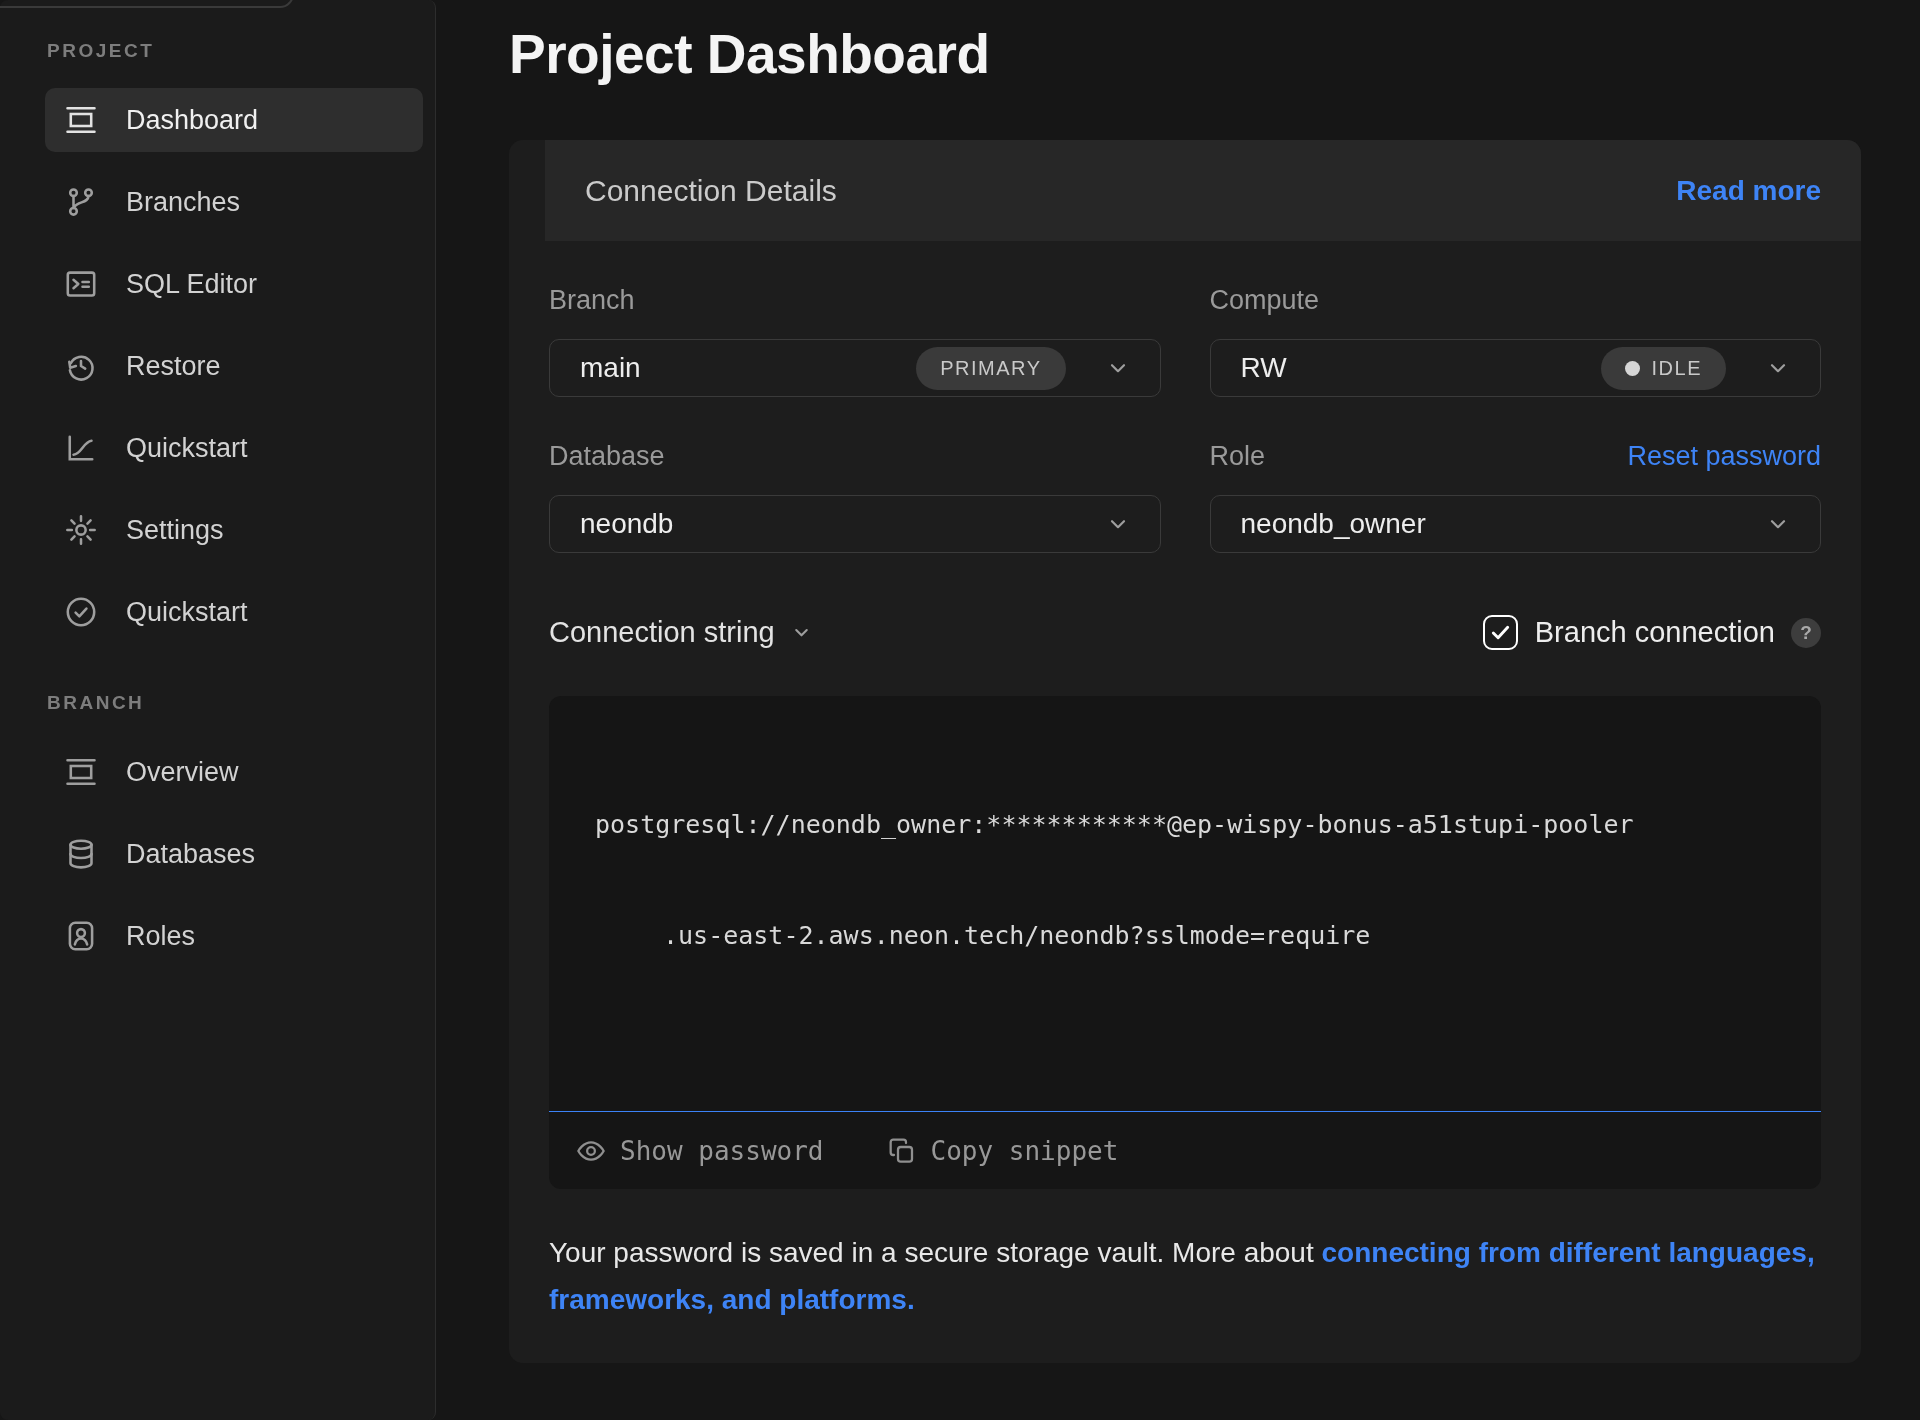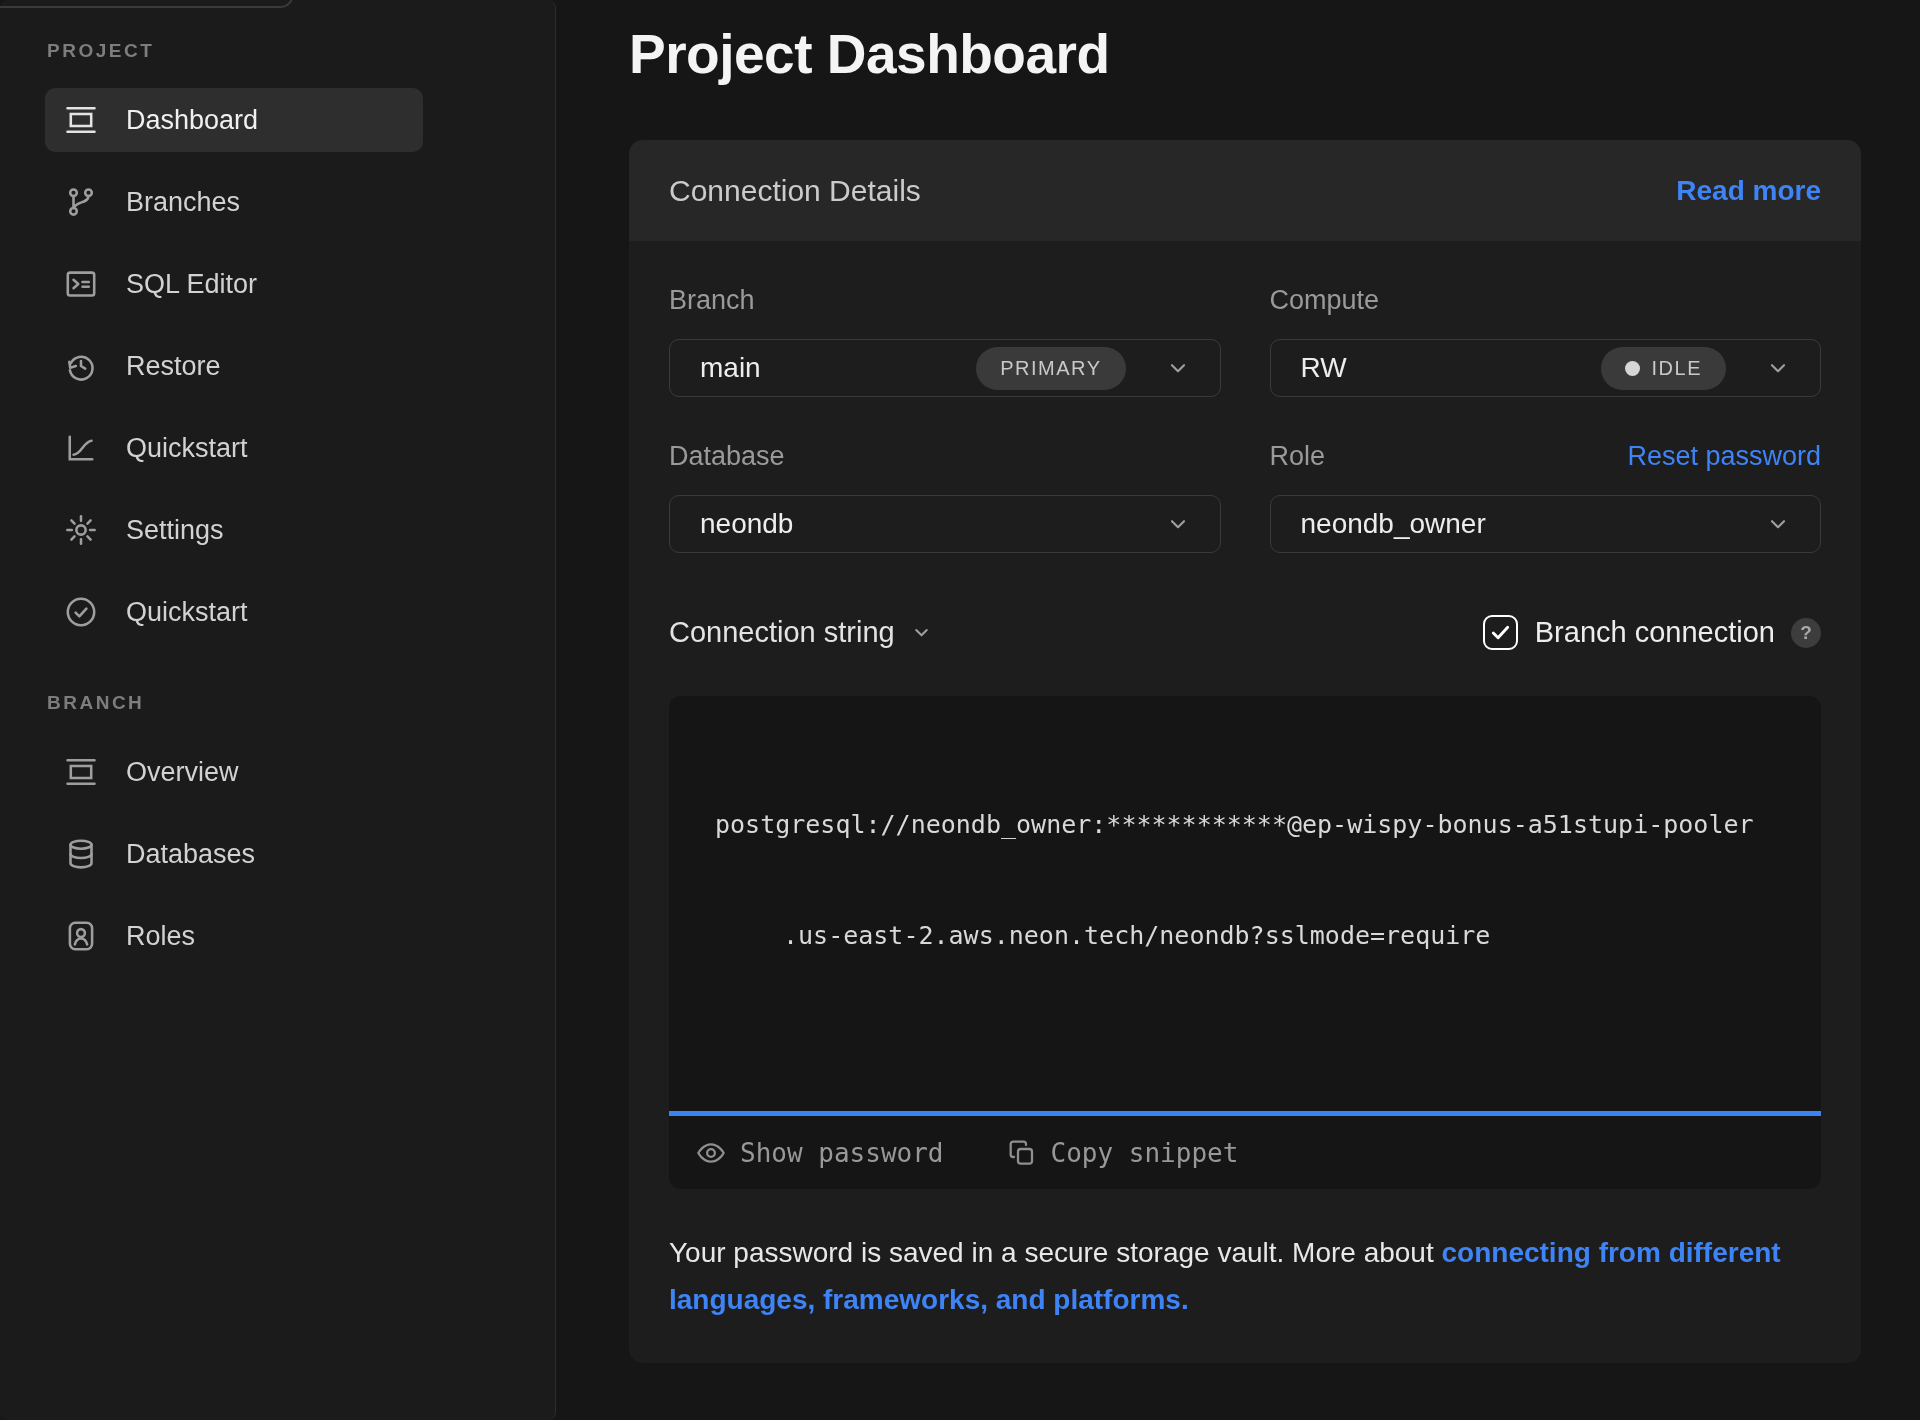--- a/index.html
+++ b/index.html
@@ -7,21 +7,21 @@
   body {
     background:#161616;
     font-family:"Liberation Sans", sans-serif;
     color:#e5e5e5;
     display:flex;
   }
 
   
   .sidebar {
     position:relative;
-    width:556px; height:1420px;
+    width:436px; height:1420px;
     background:#1b1b1b;
     border-right:1px solid #2d2d2d;
     padding:40px 0 0 45px;
     flex-shrink:0;
     border-radius:8px;
   }
   .sidebar-top-hint {
     position:absolute; top:-8px; left:-24px;
     width:318px; height:16px;
     border-bottom:2px solid #3a3a3a;
@@ -66,20 +66,21 @@
   .card {
     background:#1d1d1d;
     border-radius:14px;
     overflow:hidden;
   }
   .card-header {
     background:#272727;
     height:101px;
     display:flex; align-items:center; justify-content:space-between;
     padding:0 40px;
+    margin-left:36px;
   }
   .card-header-title { font-size:30px; color:#cbcbcb; font-weight:500; }
   .link { color:#3e84f6; cursor:pointer; text-decoration:none; }
   .read-more { font-size:28px; font-weight:600; }
 
   .card-body { padding:42px 40px 40px; }
 
   .field-grid {
     display:grid;
     grid-template-columns:1fr 1fr;
@@ -162,21 +163,21 @@
     font-size:25px;
     line-height:37px;
     color:#d9d9d9;
     white-space:pre;
   }
   .code-line1 { padding-left:46px; }
   .code-line2 { padding-left:114px; }
   .code-actions {
     position:absolute; left:0; right:0; bottom:0;
     height:78px;
-    border-top:5px solid #3b82f6;
+    border-top:1px solid #3b82f6;
     display:flex; align-items:center;
     padding:0 26px;
   }
   .code-btn {
     display:flex; align-items:center;
     color:#989898;
     font-size:26px;
     font-family:"DejaVu Sans Mono", monospace;
     cursor:pointer;
     margin-right:62px;

